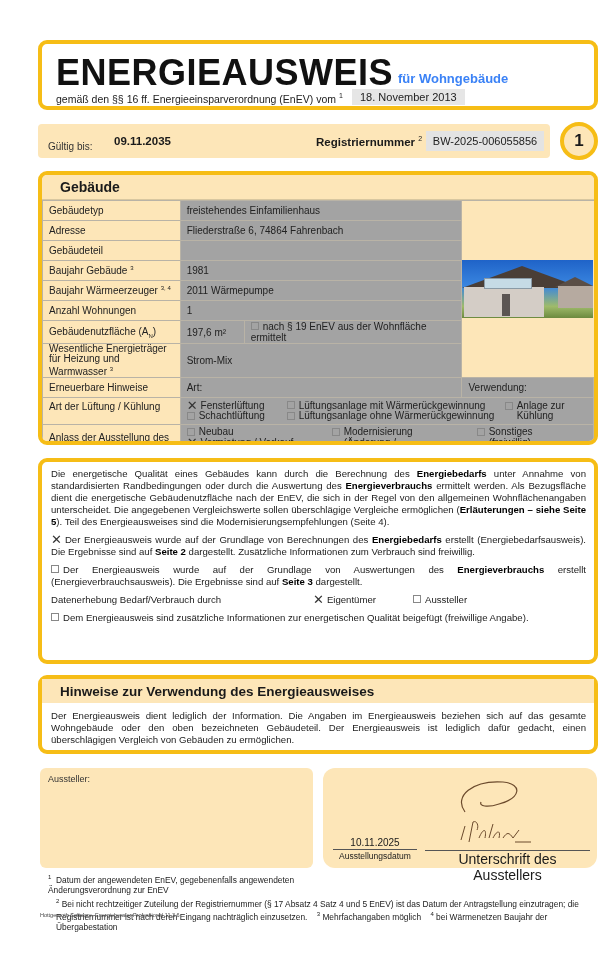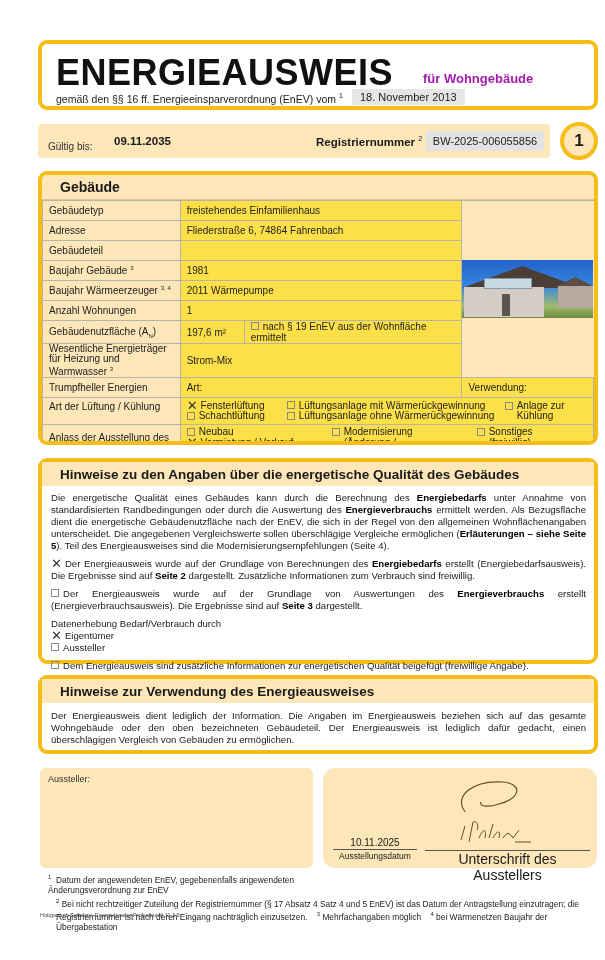--- a/index.html
+++ b/index.html
@@ -4,59 +4,59 @@
 <style>
   * { box-sizing: border-box; margin: 0; padding: 0; }
   html, body { width: 605px; height: 960px; background: #ffffff; overflow: hidden; }
   body { font-family: "Liberation Sans", sans-serif; color: #1a1a1a; position: relative; }
 
   .frame { position: absolute; border: 4px solid #f6bd16; border-radius: 9px; background: #fff; }
 
   
   #title-box { left: 38px; top: 40px; width: 560px; height: 70px; }
   #title-main { position: absolute; left: 14px; top: 8px; font-size: 36px; font-weight: bold; letter-spacing: 0.5px; color: #111; }
-  #title-sub { position: absolute; left: 381px; top: 27px; font-size: 13px; font-weight: bold; color: #a21caf; }
+  #title-sub { position: absolute; left: 356px; top: 27px; font-size: 13px; font-weight: bold; color: #3b82f6; }
   #title-legal { position: absolute; left: 14px; top: 48px; font-size: 10.5px; color: #222; }
   #title-legal sup { font-size: 7px; }
   #title-date { position: absolute; left: 310px; top: 45px; background: #e6e6e6; padding: 2px 8px; font-size: 11px; color: #222; }
 
   
   #valid-bar { position: absolute; left: 38px; top: 124px; width: 512px; height: 34px; background: #fde6b8; border-radius: 4px; }
   #valid-label { position: absolute; left: 10px; top: 17px; font-size: 10px; color: #333; }
   #valid-date { position: absolute; left: 76px; top: 11px; font-size: 11.5px; font-weight: bold; }
   #reg-label { position: absolute; left: 278px; top: 11px; font-size: 11.5px; font-weight: bold; }
   #reg-label sup { font-size: 7px; font-weight: normal; }
   #reg-value { position: absolute; left: 388px; top: 7px; width: 118px; height: 20px; background: #e3e3e3; font-size: 11px; text-align: center; line-height: 20px; color: #222; }
   #page-circle { position: absolute; left: 560px; top: 122px; width: 38px; height: 38px; border: 4px solid #f6bd16; border-radius: 50%; background: #fde6b8; text-align: center; line-height: 30px; font-size: 17px; font-weight: bold; }
 
   
   #gebaeude { left: 38px; top: 171px; width: 560px; height: 274px; overflow: hidden; background: #fde6b8; }
   .sec-head { height: 25px; padding-left: 18px; font-size: 14px; font-weight: bold; line-height: 25px; background: #fde6b8; border-bottom: 1px solid #d8c7a0; }
   .g-table { position: absolute; left: 0; top: 25px; width: 552px; border-collapse: collapse; font-size: 10px; }
   .g-table td { border: 1px solid #b9b3a6; padding: 0 6px; vertical-align: middle; color: #222; }
   .g-table td.lbl { background: #fde6b8; width: 138px; }
-  .g-table td.val { background: #fde047; }
+  .g-table td.val { background: #a3a3a3; }
   .g-table td.photo-cell { background: #fde6b8; width: 131px; padding: 0; border-right: none; }
   .cb { display: inline-block; width: 8px; height: 8px; border: 1px solid #888; margin-right: 4px; vertical-align: middle; position: relative; top: -1px; }
   .cbx { display: inline-block; font-size: 13px; margin-right: 3px; line-height: 8px; vertical-align: middle; color: #333; }
   .photo { width: 131px; height: 58px; position: relative; overflow: hidden; background: linear-gradient(#1f63c8, #3a86e0 45%, #9fbb6a 80%, #6c8a3f); }
   .roof { position: absolute; left: 0; top: 6px; width: 0; height: 0; border-left: 60px solid transparent; border-right: 60px solid transparent; border-bottom: 22px solid #4a3e36; }
   .wall { position: absolute; left: 2px; top: 27px; width: 80px; height: 30px; background: #d4cdc6; }
   .balcony { position: absolute; left: 22px; top: 18px; width: 48px; height: 11px; background: #c6dbe6; border: 1px solid #8a9aa6; }
   .door { position: absolute; left: 40px; top: 34px; width: 8px; height: 22px; background: #5b5553; }
   .house2 { position: absolute; left: 96px; top: 26px; width: 35px; height: 22px; background: #b6aaa0; }
   .roof2 { position: absolute; left: 93px; top: 17px; width: 0; height: 0; border-left: 20px solid transparent; border-right: 20px solid transparent; border-bottom: 10px solid #5a4e46; }
 
   
   #hinweise1 { left: 38px; top: 458px; width: 560px; height: 206px; }
   .text-body { padding: 6px 8px 0 9px; font-size: 9.6px; line-height: 12px; text-align: justify; color: #222; }
   .text-body b { color: #000; }
   .para { margin-bottom: 6px; }
   .check-para { position: relative; padding-left: 0; }
-  .datenerhebung { display: flex; font-size: 9.6px; margin-bottom: 6px; flex-direction: column; }
+  .datenerhebung { display: flex; font-size: 9.6px; margin-bottom: 6px; }
 
   
   #hinweise2 { left: 38px; top: 675px; width: 560px; height: 79px; }
 
   
   #aussteller { position: absolute; left: 40px; top: 768px; width: 273px; height: 100px; background: #fde6b8; border-radius: 6px; }
   #aus-label { position: absolute; left: 8px; top: 6px; font-size: 9px; color: #333; }
   #aus-lines { position: absolute; left: 8px; top: 35px; font-size: 10px; line-height: 11.5px; color: #222; }
   #signature-box { position: absolute; left: 323px; top: 768px; width: 274px; height: 100px; background: #fde6b8; border-radius: 12px; }
   #sig-date { position: absolute; left: 10px; top: 69px; width: 84px; text-align: center; font-size: 10px; border-bottom: 1px solid #555; padding-bottom: 1px; }
@@ -129,21 +129,21 @@
     <tr style="height:20px">
       <td class="lbl"><span>Gebäudenutzfläche (A</span><sub style="font-size:6px">N</sub><span>)</span></td>
       <td class="val" style="width:64px">197,6 m²</td>
       <td class="val" style="width:218px"><span class="cb"></span><span>nach § 19 EnEV aus der Wohnfläche ermittelt</span></td>
     </tr>
     <tr style="height:24px">
       <td class="lbl" style="line-height:10px"><span>Wesentliche Energieträger für Heizung und Warmwasser</span> <sup style="font-size:6px">3</sup></td>
       <td class="val" colspan="2">Strom-Mix</td>
     </tr>
     <tr style="height:20px">
-      <td class="lbl">Trumpfheller Energien</td>
+      <td class="lbl">Erneuerbare Hinweise</td>
       <td class="val" colspan="2" style="border-right:1px solid #b9b3a6">Art:</td>
       <td class="val">Verwendung:</td>
     </tr>
     <tr style="height:27px">
       <td class="lbl" style="vertical-align:top;padding-top:3px">Art der Lüftung / Kühlung</td>
       <td class="val" colspan="3" style="padding:2px 6px">
         <div style="display:flex;line-height:10.5px">
           <div style="width:100px">
             <div><span class="cbx">✕</span><span>Fensterlüftung</span></div>
             <div><span class="cb"></span><span>Schachtlüftung</span></div>
@@ -176,21 +176,20 @@
                 <span style="width:55px">Sonstiges (freiwillig)</span>
               </div>
         </div>
       </td>
     </tr>
   </tbody>
     </table>
 </div>
 
 <div class="frame" id="hinweise1">
-  <div class="sec-head" style="font-size:13.5px;height:24px;line-height:25px;border-bottom:none">Hinweise zu den Angaben über die energetische Qualität des Gebäudes</div>
   <div class="text-body">
     <div class="para"><span>Die energetische Qualität eines Gebäudes kann durch die Berechnung des </span><b>Energiebedarfs</b><span> unter Annahme von standardisierten Randbedingungen oder durch die Auswertung des </span><b>Energieverbrauchs</b><span> ermittelt werden. Als Bezugsfläche dient die energetische Gebäudenutzfläche nach der EnEV, die sich in der Regel von den allgemeinen Wohnflächenangaben unterscheidet. Die angegebenen Vergleichswerte sollen überschlägige Vergleiche ermöglichen (</span><b>Erläuterungen – siehe Seite 5</b><span>). Teil des Energieausweises sind die Modernisierungsempfehlungen (Seite 4).</span></div>
     <div class="para check-para"><span class="cbx">✕</span><span>Der Energieausweis wurde auf der Grundlage von Berechnungen des </span><b>Energiebedarfs</b><span> erstellt (Energiebedarfsausweis). Die Ergebnisse sind auf </span><b>Seite 2</b><span> dargestellt. Zusätzliche Informationen zum Verbrauch sind freiwillig.</span></div>
     <div class="para check-para"><span class="cb"></span><span>Der Energieausweis wurde auf der Grundlage von Auswertungen des </span><b>Energieverbrauchs</b><span> erstellt (Energieverbrauchsausweis). Die Ergebnisse sind auf </span><b>Seite 3</b><span> dargestellt.</span></div>
     <div class="datenerhebung">
       <span style="width:262px">Datenerhebung Bedarf/Verbrauch durch</span>
       <span style="width:100px"><span class="cbx">✕</span><span>Eigentümer</span></span>
       <span><span class="cb"></span><span>Aussteller</span></span>
     </div>
     <div><span class="cb"></span><span>Dem Energieausweis sind zusätzliche Informationen zur energetischen Qualität beigefügt (freiwillige Angabe).</span></div>

